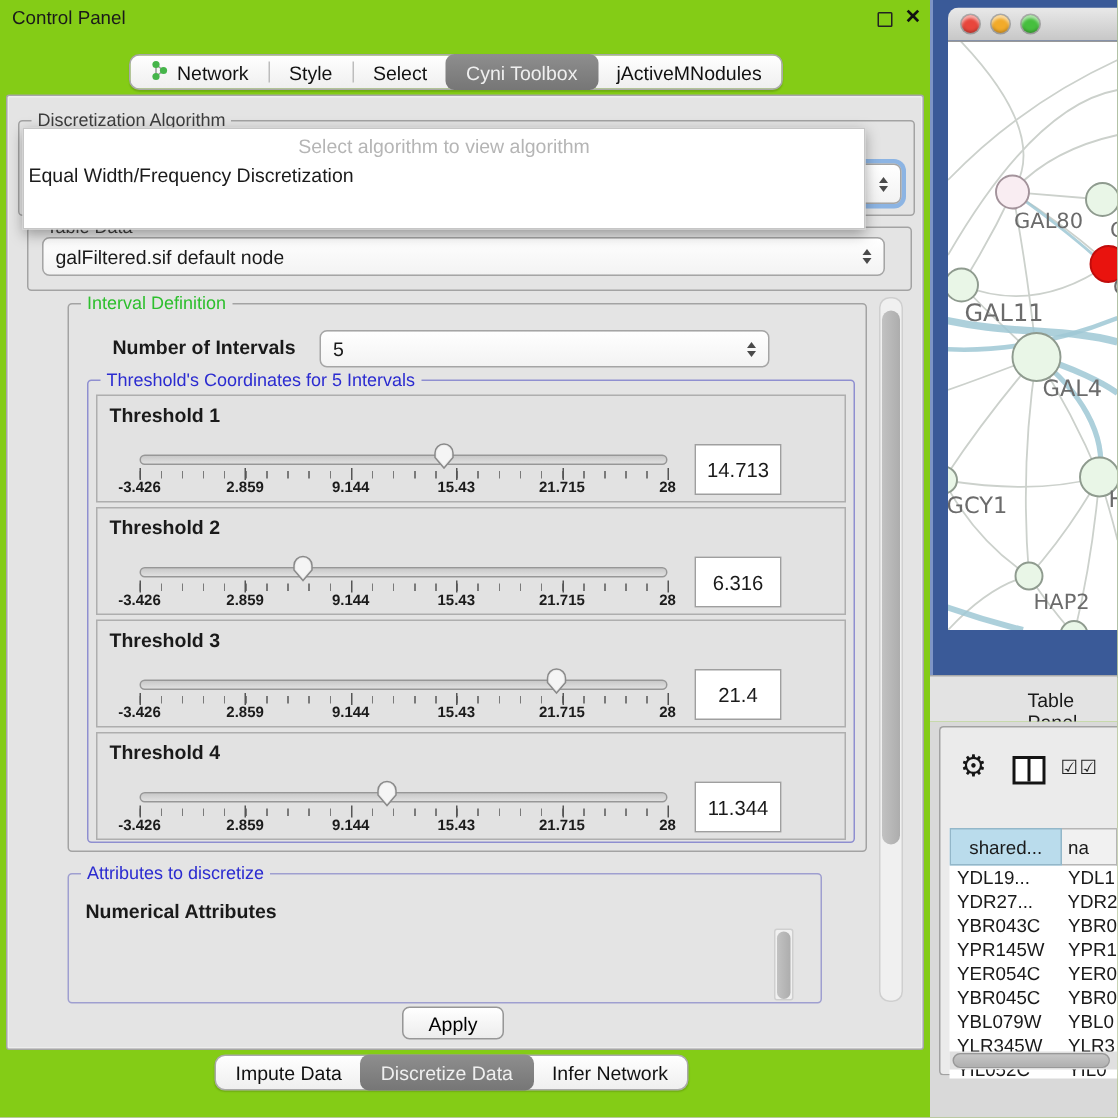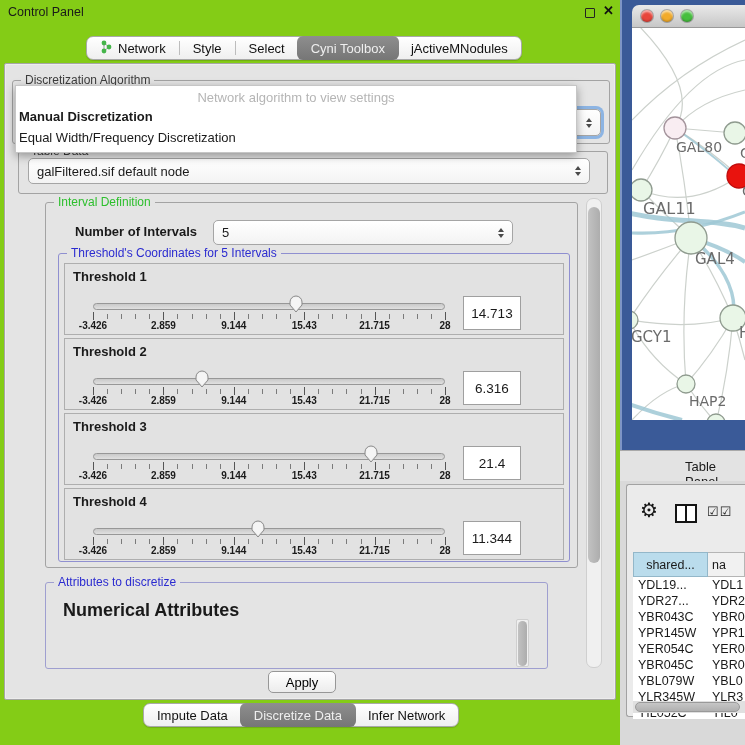--- a/index.html
+++ b/index.html
@@ -61,21 +61,21 @@
     background:linear-gradient(#c9c9c9,#e0e0e0);}
   .thumb{position:absolute;top:31px;width:16px;height:18px;}
   .minorticks{position:absolute;left:28px;top:50px;width:353px;height:5px;
     background:repeating-linear-gradient(to right,#7a7a7a 0 1px,transparent 1px 14.08px);}
   .majorticks i{position:absolute;top:48px;width:1px;height:8px;background:#555;}
   .ticklabels span{position:absolute;top:56px;transform:translateX(-50%);font-size:10px;font-weight:bold;color:#1b1b1b;white-space:nowrap;}
   .valbox{position:absolute;left:398px;top:32px;width:58px;height:34px;background:#fff;border:1px solid #9f9f9f;
     display:flex;align-items:center;justify-content:center;font-size:13.5px;}
 
   
-  .attr-label{position:absolute;left:63px;top:600px;font-size:18px;font-weight:bold;}
+  .attr-label{position:absolute;left:57px;top:600px;font-size:13px;font-weight:bold;}
   .attr-list{position:absolute;left:65px;top:619px;width:450px;height:48px;background:#fff;border:1px solid #9b9b9b;
     overflow:hidden;padding:2px 0 0 9px;font-size:13px;line-height:15.5px;}
 
   .btn{position:absolute;display:flex;align-items:center;justify-content:center;
     background:linear-gradient(#ffffff,#ececec);border:1px solid #979797;border-radius:5px;font-size:13px;}
 
   
   .right-frame{position:absolute;left:620px;top:0;width:125px;height:452px;background:#3a5a98;border-left:2px solid #7e95c6;}
   .mac-titlebar{position:absolute;left:632px;top:5px;width:113px;height:23px;border-radius:7px 0 0 0;
     background:linear-gradient(#e9e9e9,#c7c7c7);border-bottom:1px solid #999;}
@@ -155,22 +155,21 @@
   </div>
   <div class="combo" style="left:28px;top:158px;width:562px;height:26px;">
     <span class="txt">galFiltered.sif default node</span>
     <span class="updown">
         <i class="u"></i>
         <i class="d"></i>
       </span>
   </div>
 
   <div class="popup">
-    <div class="ph">Network algorithm to view settings</div>
-    <div class="opt bold">Manual Discretization</div>
+    <div class="ph">Select algorithm to view algorithm</div>
     <div class="opt">Equal Width/Frequency Discretization</div>
   </div>
 
   <div class="group" style="left:45px;top:202px;width:533px;height:366px;">
     <span class="gtitle green">Interval Definition</span>
   </div>
   <div style="position:absolute;left:75px;top:224px;font-size:13px;font-weight:bold;">Number of Intervals</div>
   <div class="combo" style="left:213px;top:220px;width:300px;height:25px;">
     <span class="txt">5</span>
     <span class="updown">

